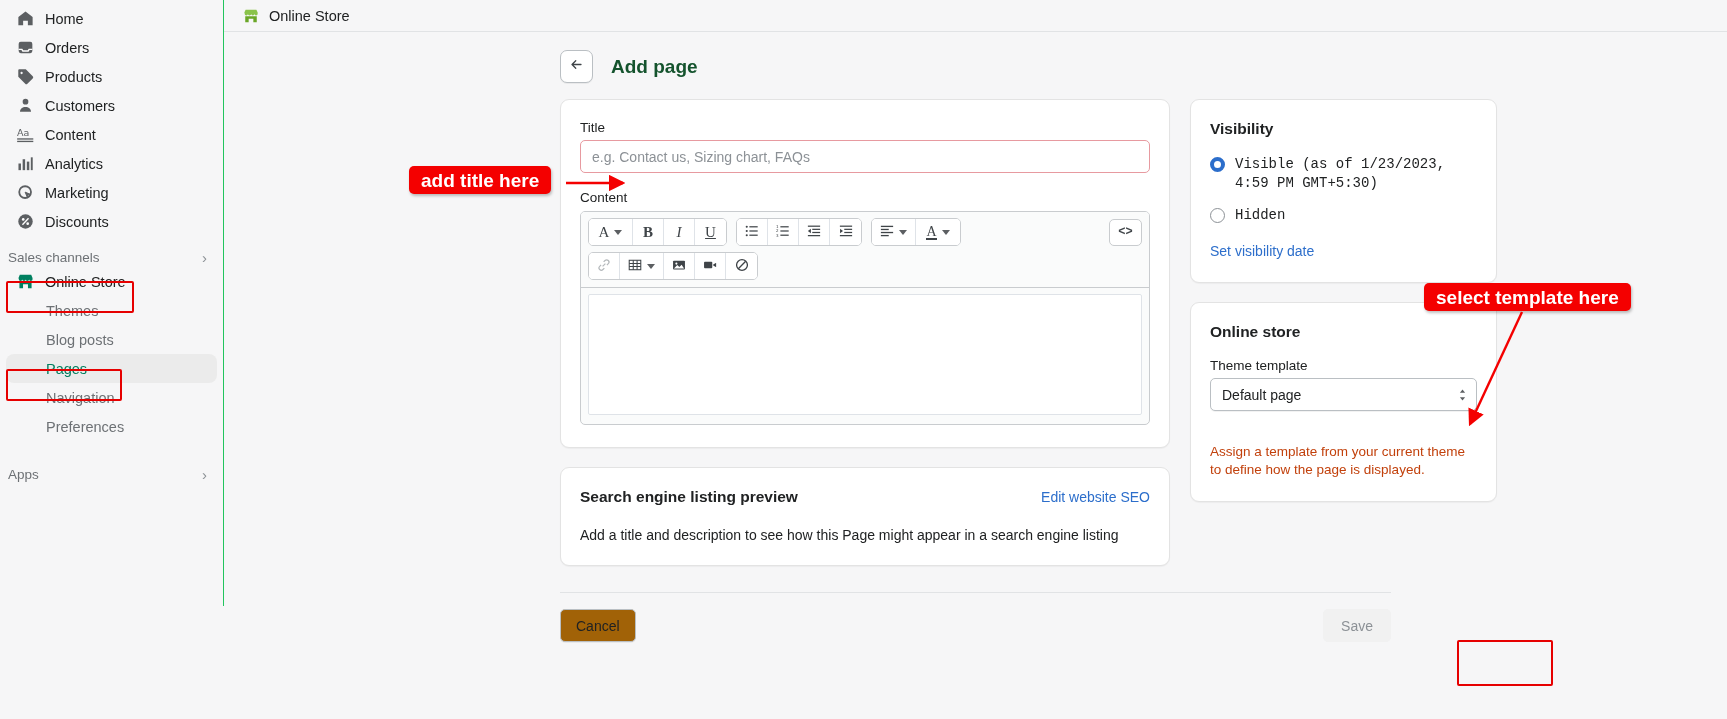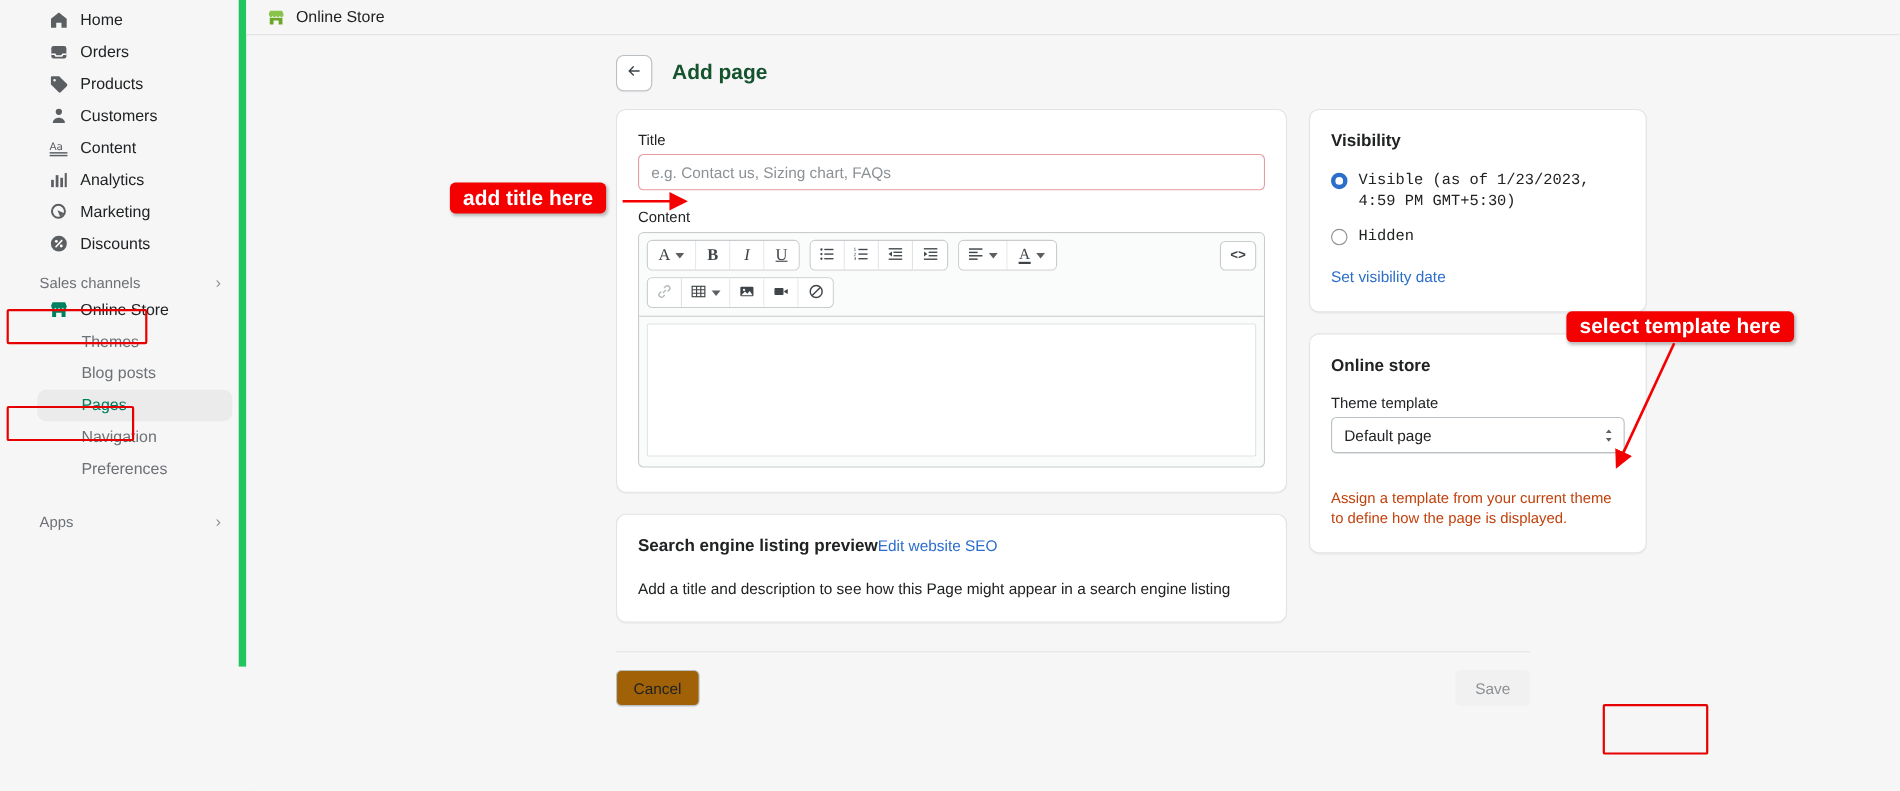--- a/index.html
+++ b/index.html
@@ -10,25 +10,24 @@
     font-family: "Liberation Sans", sans-serif;
     background: #f6f6f7;
     color: #202223;
   }
   #root { position: relative; width: 1727px; height: 719px; display: flex; }
 
   
   .sidebar {
     width: 224px; height: 606px;
     background: #f6f6f7;
-    border-right: 7px solid #22c55e;
+    border-right: 1px solid #22c55e;
     padding-top: 4px;
     position: relative;
     flex: 0 0 224px;
-    padding-left: 28px;
   }
   .nav-item {
     display: flex; align-items: center;
     height: 29px;
     padding: 0 10px 0 10px;
     margin: 0 6px;
     border-radius: 8px;
     cursor: pointer;
     font-size: 14.5px;
     color: #202223;
@@ -189,21 +188,21 @@
   .editor-body {
     height: 121px;
     background: #fff;
     border-top: 1px solid #dfe3e8;
     margin: 6px 7px 9px 7px;
     border: 1px solid #dfe3e8;
     border-radius: 2px;
   }
 
   
-  .seo-head { display: flex; align-items: baseline; }
+  .seo-head { display: flex; align-items: baseline; justify-content: space-between; }
   .seo-title { font-size: 15.5px; font-weight: 600; color: #202223; }
   .link { color: #2c6ecb; font-size: 14px; cursor: pointer; }
   .seo-desc { font-size: 14px; color: #202223; margin-top: 21px; }
 
   
   .card-title { font-size: 15.5px; font-weight: 600; color: #202223; margin-bottom: 17px; }
   .radio-row { display: flex; align-items: flex-start; margin-bottom: 13px; cursor: pointer; }
   .radio {
     width: 15px; height: 15px; border-radius: 50%;
     border: 1.6px solid #8c9196; background: #fff;

